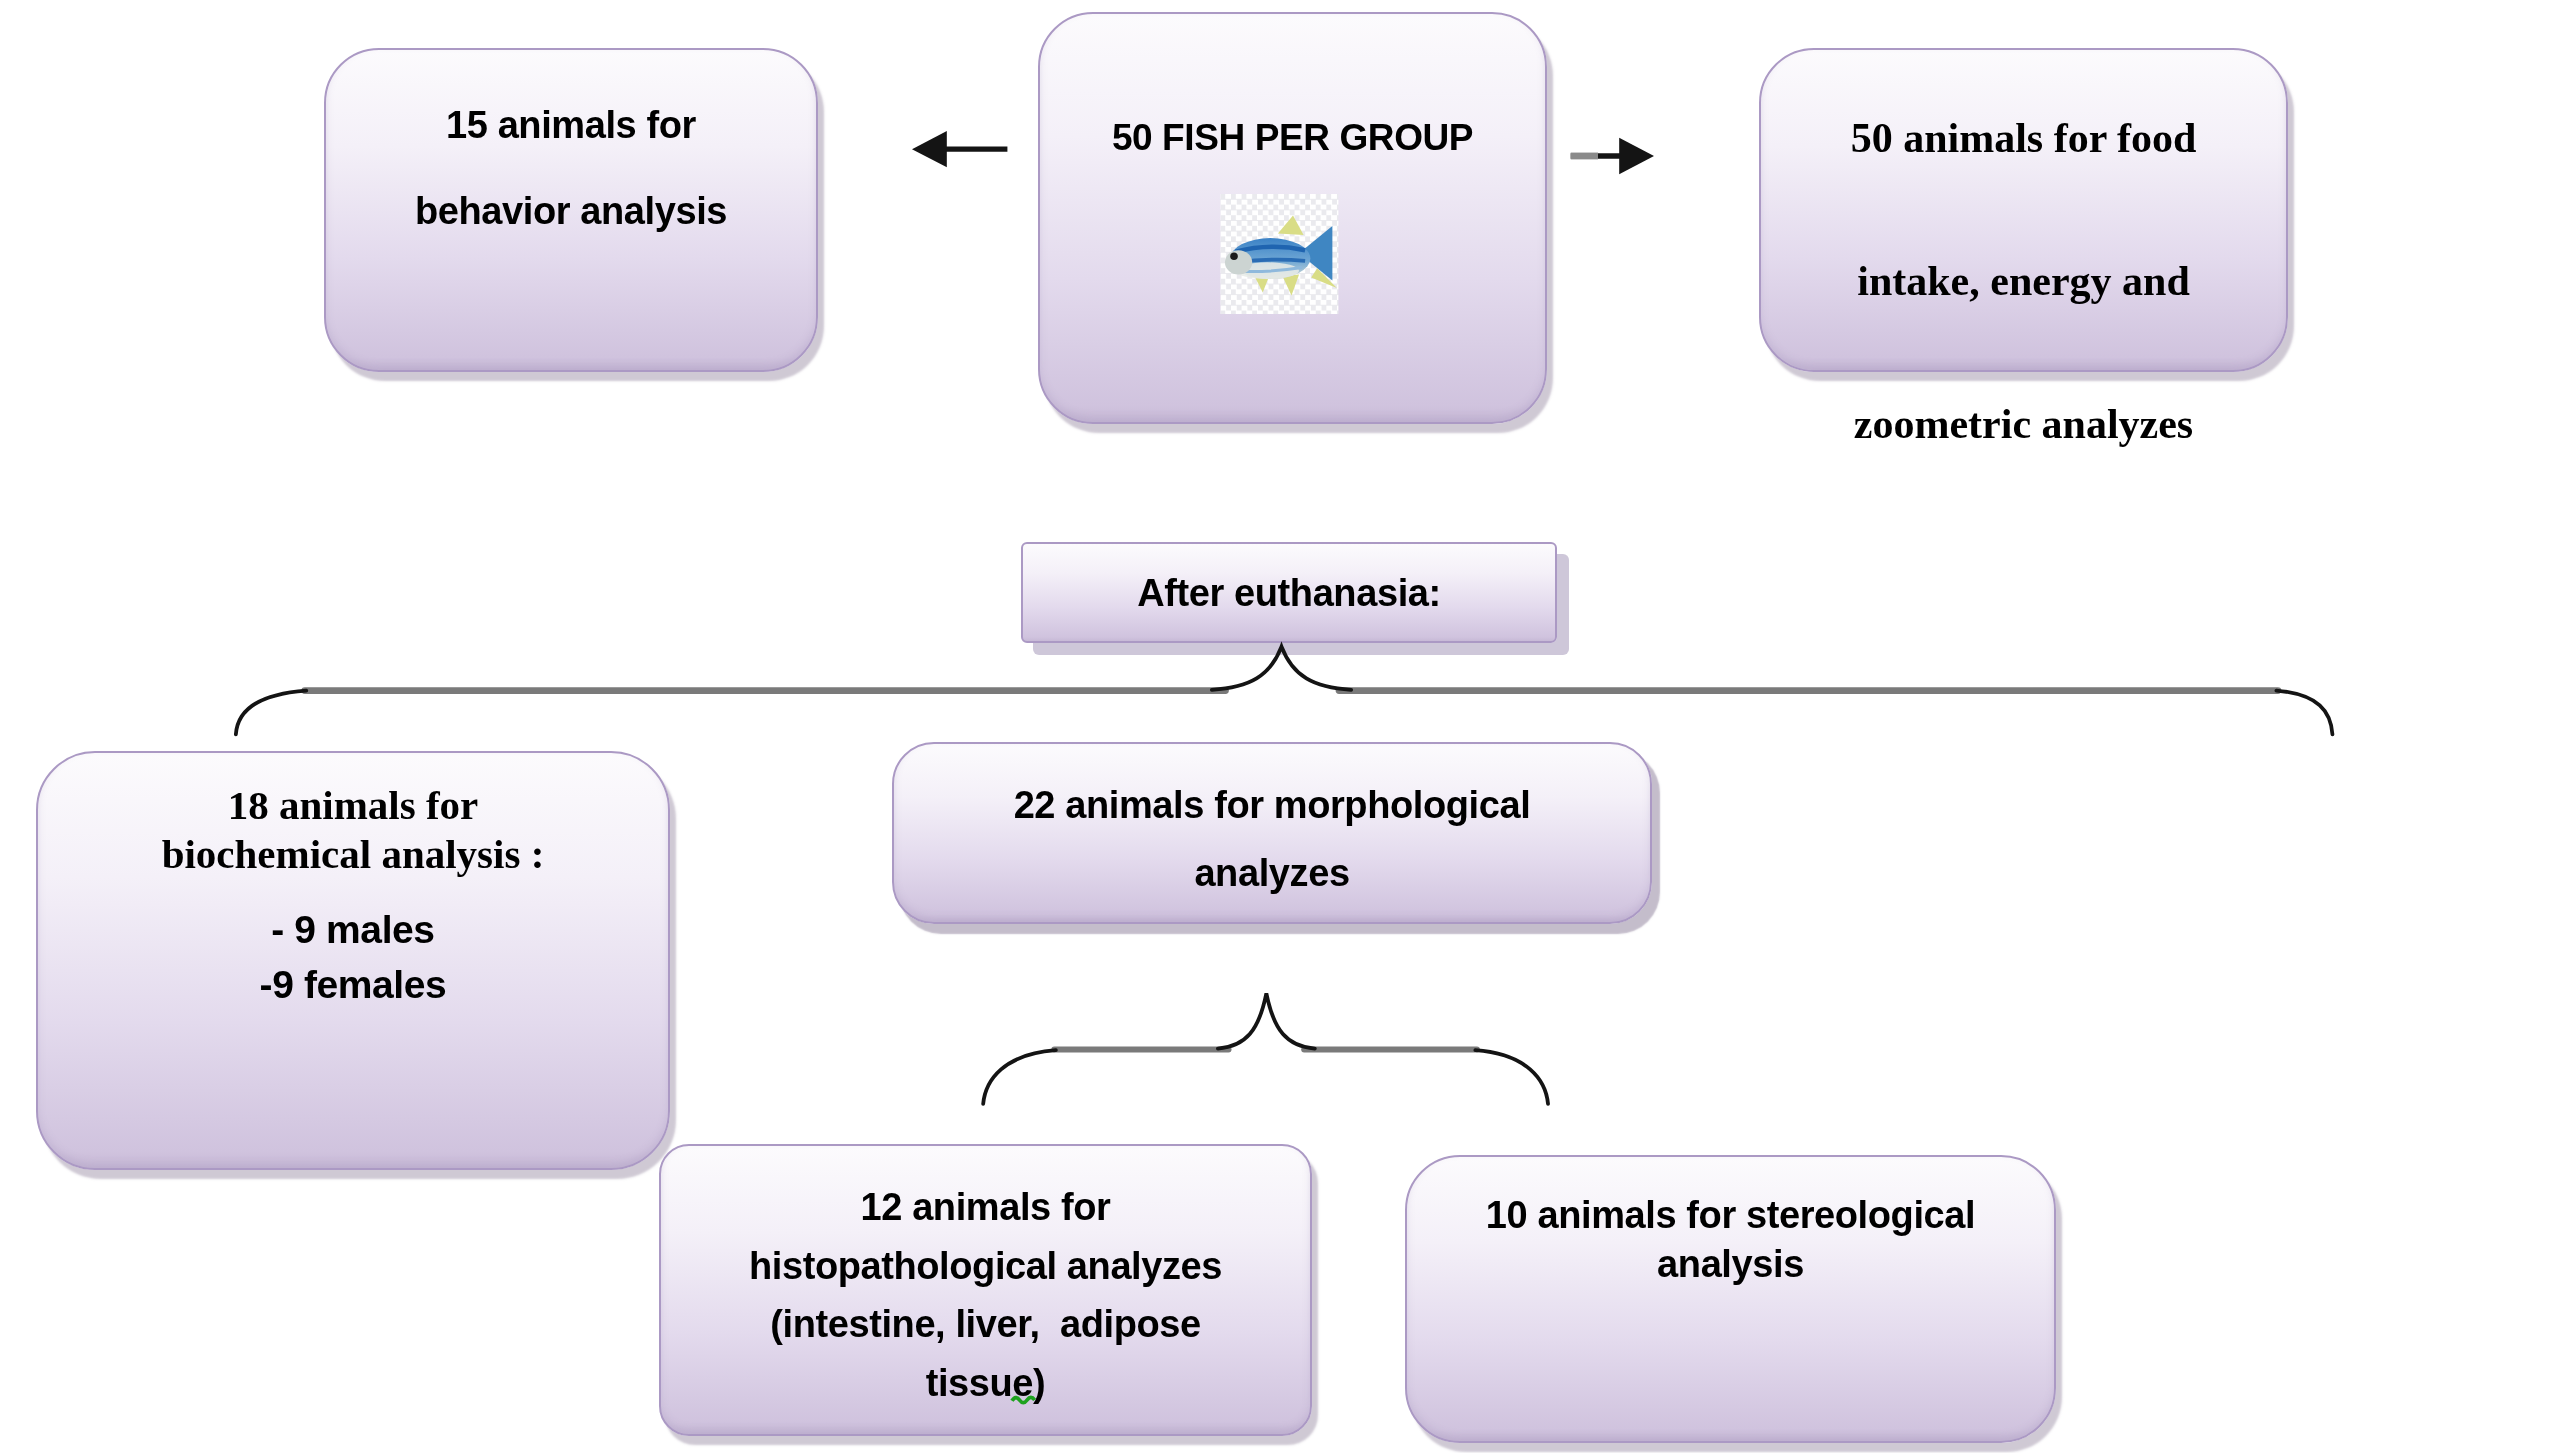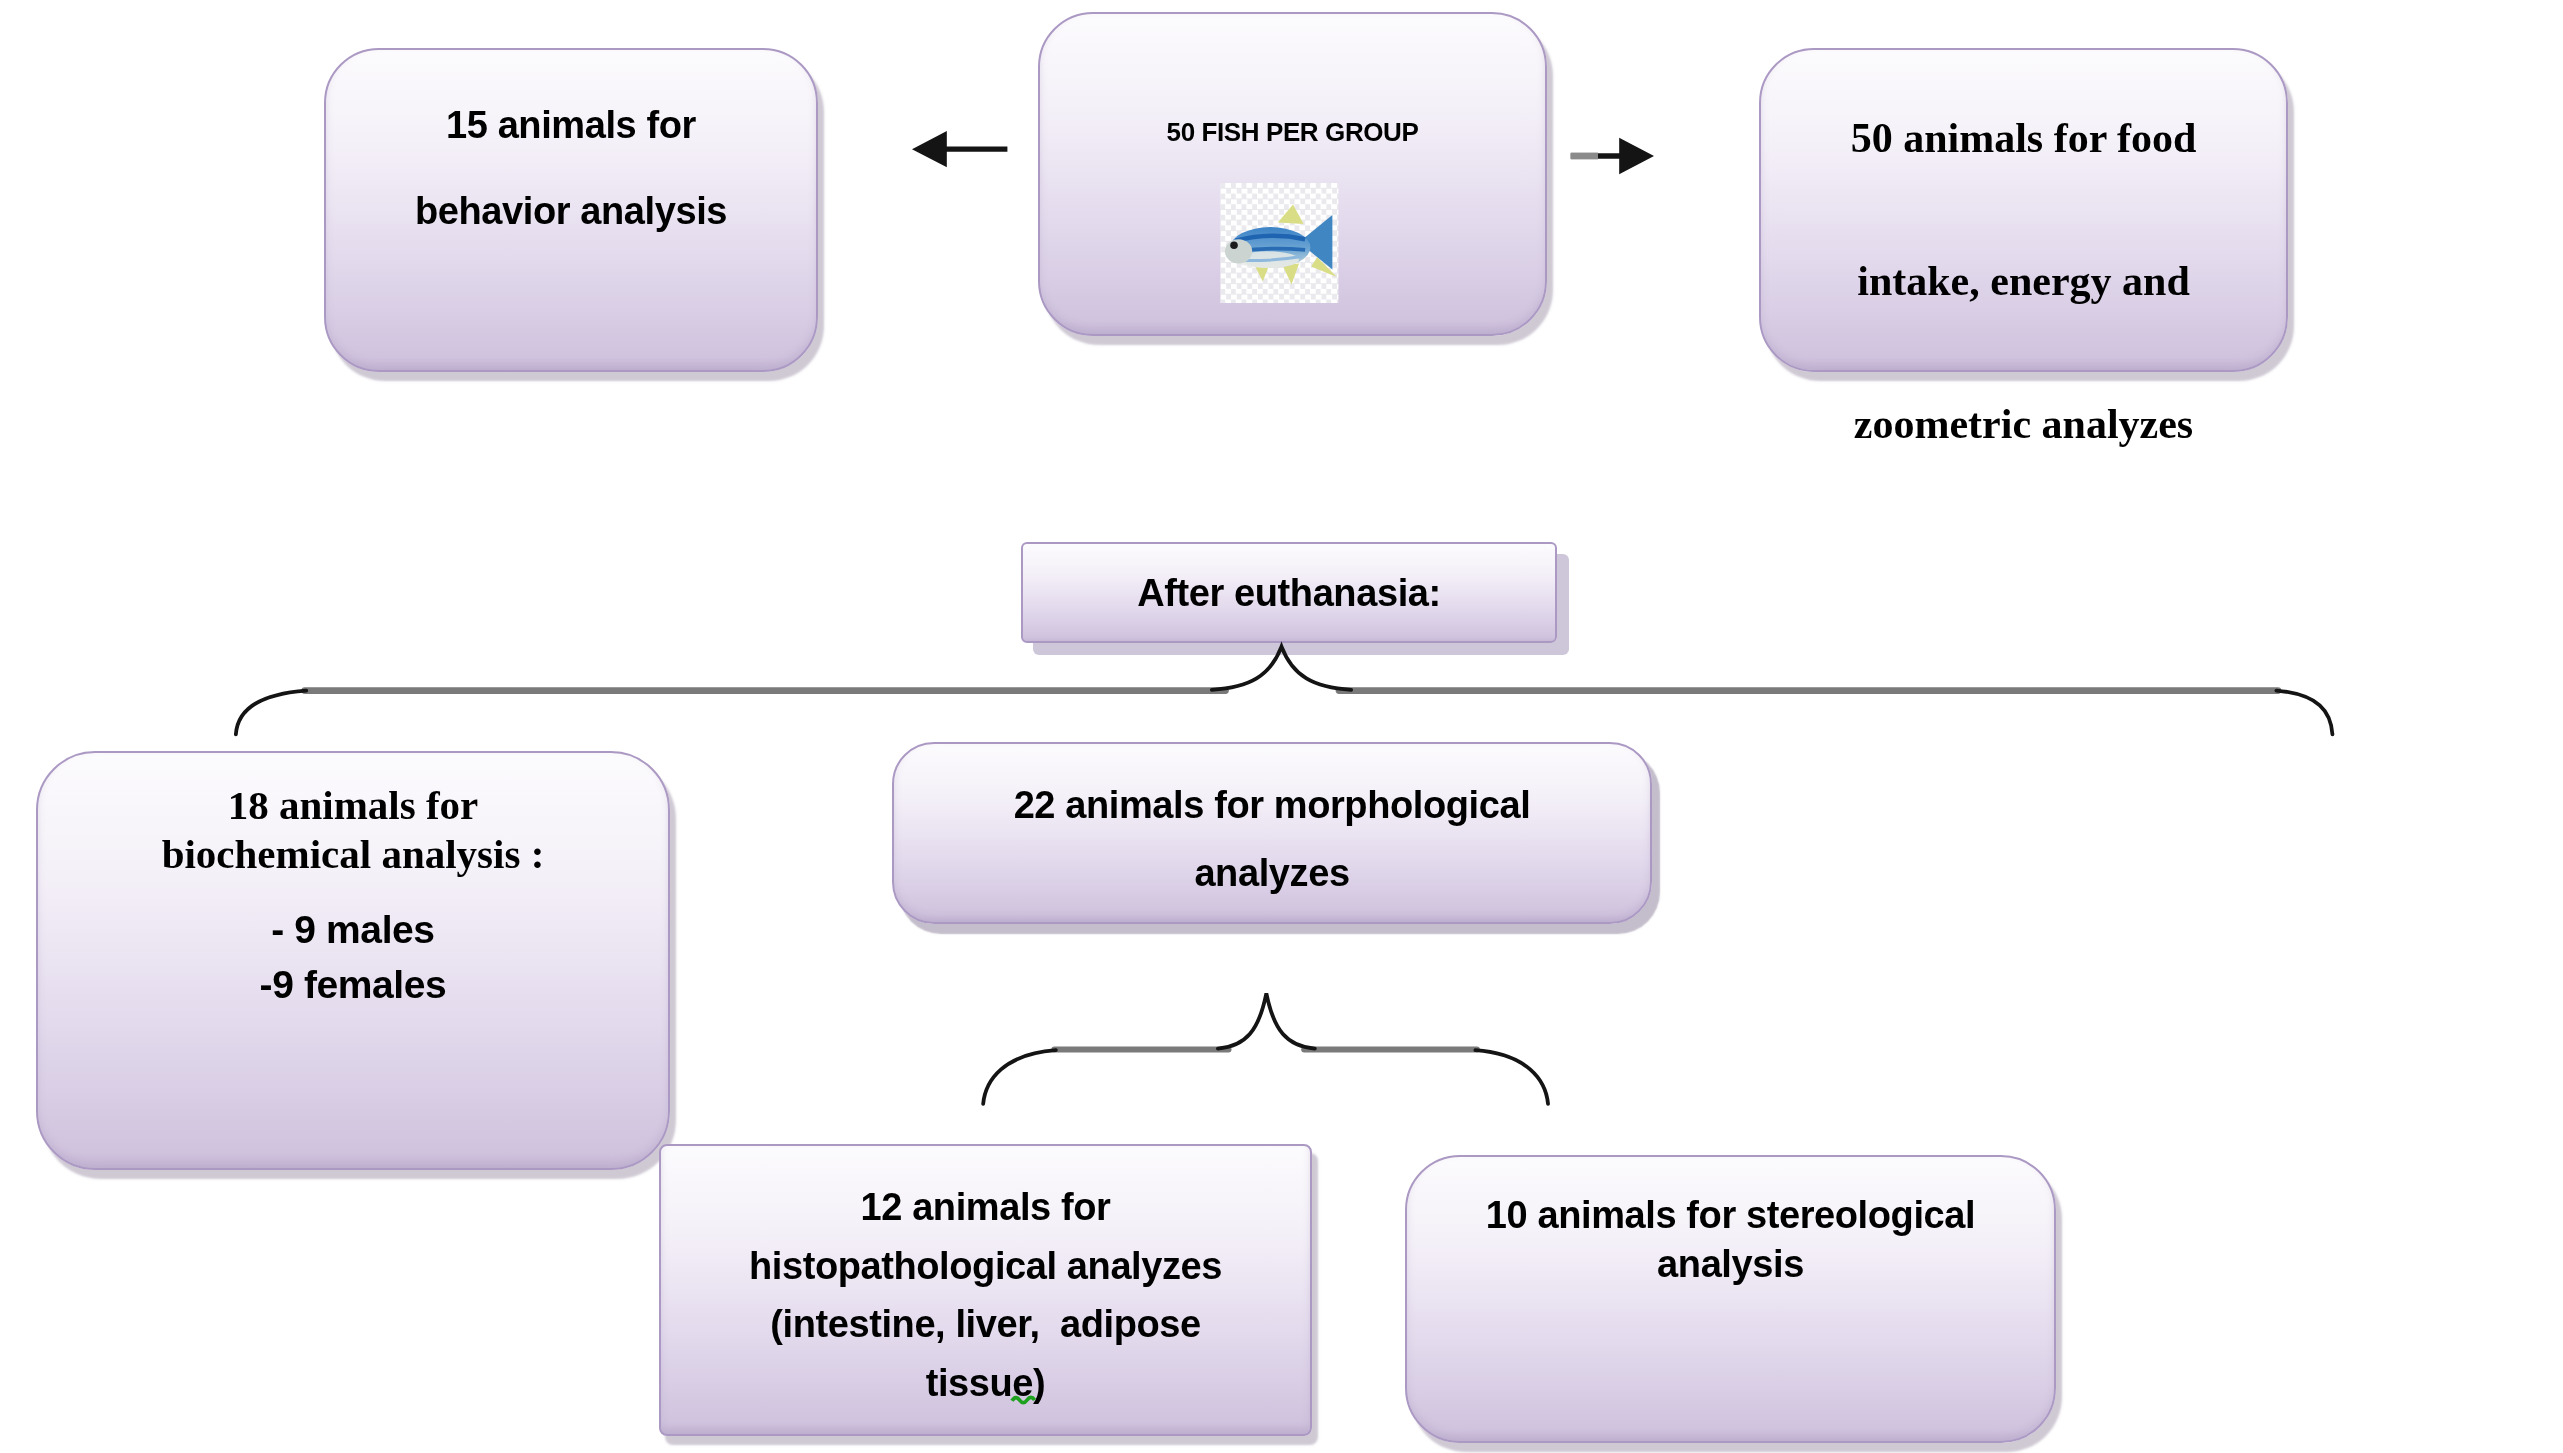--- a/index.html
+++ b/index.html
@@ -14,21 +14,21 @@
     box-shadow:6px 9px 2.3px rgba(148,136,160,0.45), inset 0 -4.5px 7.6px rgba(160,142,185,0.25);
     display:flex;flex-direction:column;align-items:center;text-align:left;
     font-weight:bold;letter-spacing:-0.4px;
   }
   .ln{white-space:pre-wrap;line-height:1;}
   .serif{font-family:"Liberation Serif",serif;letter-spacing:0;}
 
   
   .behavior{left:324px;top:48px;width:494px;height:324px;border-radius:55px;font-size:38px;padding-top:56px;}
   .behavior .ln+.ln{margin-top:48px;}
-  .group{left:1038px;top:12px;width:509px;height:324px;border-radius:55px;font-size:26px;padding-top:105px;gap:26px;}
+  .group{left:1038px;top:12px;width:509px;height:412px;border-radius:55px;font-size:37px;padding-top:105px;gap:26px;}
   .food{left:1759px;top:48px;width:529px;height:324px;border-radius:55px;font-size:42px;padding-top:67px;}
   .food .ln{font-family:"Liberation Serif",serif;letter-spacing:0;}
   .food .ln+.ln{margin-top:101px;}
 
   
   .euth{
     left:1021px;top:542px;width:536px;height:101px;border-radius:6px;
     font-size:38px;justify-content:center;
     box-shadow:12px 12px 0 rgba(166,153,185,0.55);
   }
@@ -38,21 +38,21 @@
   .bio .t2{margin-top:7.6px;}
   .bio .d1{margin-top:35px;font-family:"Liberation Sans",sans-serif;font-size:39px;letter-spacing:-0.4px;}
   .bio .d2{margin-top:16.7px;font-family:"Liberation Sans",sans-serif;font-size:39px;letter-spacing:-0.4px;}
   .morph{left:892px;top:742px;width:760px;height:182px;border-radius:42px;font-size:38px;padding-top:42px;
          box-shadow:7.6px 9.8px 1.5px rgba(147,135,160,0.55), inset 0 -4.5px 7.6px rgba(160,142,185,0.25);}
   .morph .ln+.ln{margin-top:30px;}
   .gene{left:1781px;top:741px;width:761px;height:399px;border-radius:59px;font-size:38px;padding-top:106px;}
   .gene .ln+.ln{margin-top:21px;}
 
   
-  .histo{left:659px;top:1144px;width:653px;height:292px;border-radius:8px;font-size:38px;padding-top:42px;}
+  .histo{left:659px;top:1144px;width:653px;height:292px;border-radius:30px;font-size:38px;padding-top:42px;}
   .histo .ln+.ln{margin-top:20.5px;}
   .stereo{left:1405px;top:1155px;width:651px;height:288px;border-radius:55px;font-size:38px;padding-top:39px;}
   .stereo .ln+.ln{margin-top:11px;}
 
   
   .fishwrap{
     margin-top:12px;width:118px;height:120px;position:relative;transform:translateX(-13.6px);
     background:repeating-conic-gradient(#ffffff 0 90deg,#eaeaee 90deg 180deg);
     background-size:10.6px 10.6px;
   }

